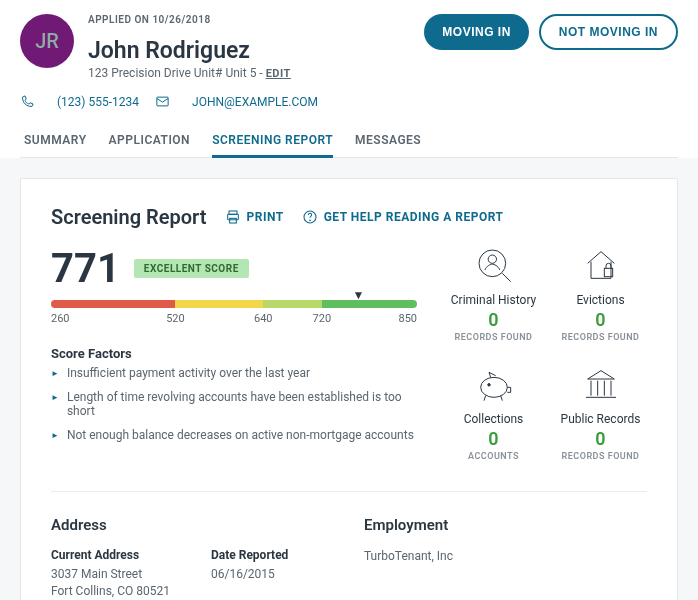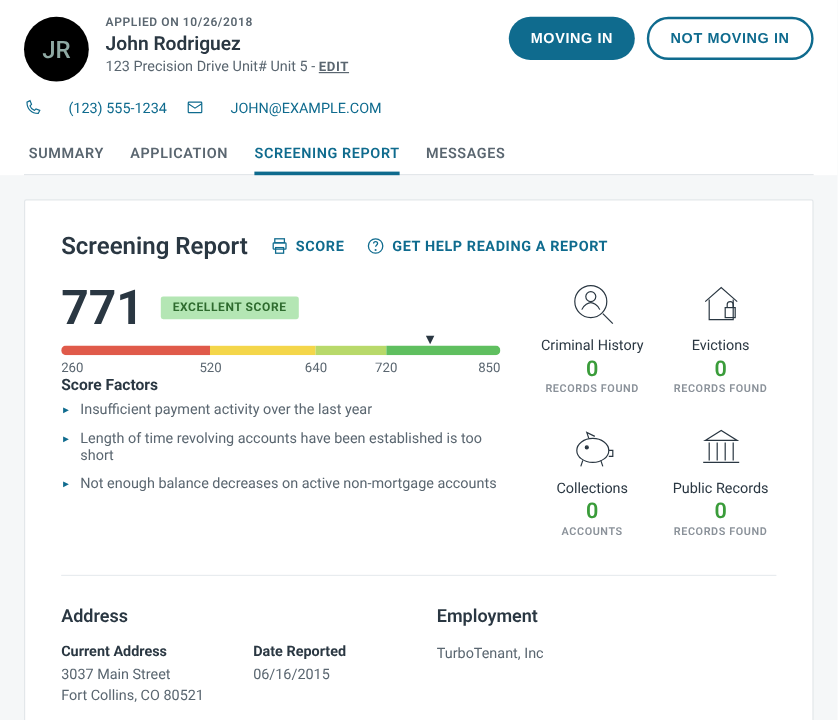--- a/index.html
+++ b/index.html
@@ -1,22 +1,22 @@
 <!DOCTYPE html>
 <html><head>
 <meta charset="utf-8">
 <style>
   * { box-sizing: border-box; margin: 0; padding: 0; }
   body { font-family: -apple-system, BlinkMacSystemFont, "Segoe UI", Roboto, sans-serif; background: #f5f7f8; color: #2a3742; width: 698px; }
   .header { background: #fff; padding: 14px 20px 0 20px; }
   .header-top { display: flex; align-items: flex-start; gap: 14px; }
-  .avatar { width: 54px; height: 54px; border-radius: 50%; background: #000000; display: flex; align-items: center; justify-content: center; color: #8fa9a3; font-size: 20px; font-weight: 500; flex-shrink: 0; }
+  .avatar { width: 54px; height: 54px; border-radius: 50%; background: #701a75; display: flex; align-items: center; justify-content: center; color: #8fa9a3; font-size: 20px; font-weight: 500; flex-shrink: 0; }
   .info { flex: 1; }
   .applied { font-size: 10px; letter-spacing: 0.5px; color: #5a6670; font-weight: 600; }
-  .name { font-size: 16px; font-weight: 600; color: #2a3742; margin-top: 2px; }
+  .name { font-size: 23px; font-weight: 600; color: #2a3742; margin-top: 12px; }
   .address { font-size: 12px; color: #5a6670; margin-top: 2px; }
   .edit-link { color: #5a6670; font-weight: 700; text-decoration: underline; letter-spacing: 0.5px; font-size: 11px; }
   .contact { margin-top: 14px; display: flex; gap: 16px; align-items: center; }
   .contact-item { display: flex; align-items: center; gap: 22px; font-size: 12px; color: #0f6b8e; }
   .contact-item svg { width: 15px; height: 15px; }
   .buttons { display: flex; gap: 10px; }
   .btn { padding: 9px 18px; border-radius: 24px; font-size: 12px; font-weight: 700; letter-spacing: 0.5px; cursor: pointer; border: none; }
   .btn-outline { background: #fff; color: #0f6b8e; border: 2px solid #0f6b8e; }
   .btn-primary { background: #0f6b8e; color: #fff; }
   .tabs { display: flex; gap: 22px; margin-top: 16px; padding-left: 4px; border-bottom: 1px solid #e3e7ea; }
@@ -34,21 +34,21 @@
   .score-badge { background: #b4e6b4; color: #2e6b2e; font-size: 10px; font-weight: 700; letter-spacing: 0.5px; padding: 4px 10px; border-radius: 2px; }
   .gauge-wrap { position: relative; margin-top: 8px; }
   .gauge { display: flex; height: 8px; width: 100%; overflow: hidden; }
   .g1 { background: #e05a4a; flex: 170; border-radius: 4px 0 0 4px; }
   .g2 { background: #f4d64a; flex: 120; }
   .g3 { background: #b8d96a; flex: 80; }
   .g4 { background: #5fbf5f; flex: 130; border-radius: 0 4px 4px 0; }
   .marker { position: absolute; top: -12px; left: 84%; transform: translateX(-50%); font-size: 12px; color: #2a3742; }
   .ticks { display: flex; margin-top: 4px; font-size: 11px; color: #5a6670; position: relative; height: 14px; }
   .tick { position: absolute; transform: translateX(-50%); }
-  .factors-title { font-size: 13px; font-weight: 700; color: #2a3742; }
+  .factors-title { font-size: 13px; font-weight: 700; color: #2a3742; margin-top: 20px; }
   .factors { list-style: none; margin-top: 0; }
   .factors li { font-size: 12px; color: #5a6670; padding: 5px 0; display: flex; gap: 8px; }
   .factors li::before { content: "►"; color: #0f6b8e; font-size: 8px; margin-top: 3px; }
   .records { flex-shrink: 0; width: 200px; display: grid; grid-template-columns: 1fr 1fr; gap: 22px 14px; text-align: center; }
   .rec svg { width: 40px; height: 40px; stroke: #2a3742; fill: none; stroke-width: 1.2; }
   .rec-label { font-size: 12px; font-weight: 400; color: #2a3742; margin-top: 4px; }
   .rec-count { font-size: 18px; font-weight: 600; color: #3a9c3a; margin-top: 2px; }
   .rec-sub { font-size: 9px; font-weight: 600; letter-spacing: 0.5px; color: #8a9199; margin-top: 2px; }
   .divider { border: none; border-top: 1px solid #e8ecef; margin: 30px 0 24px 0; }
   .bottom { display: flex; gap: 30px; }
@@ -101,21 +101,21 @@
 
 <div class="card">
   <div class="card-head">
     <div class="card-title">Screening Report</div>
     <div class="card-act">
       <svg viewBox="0 0 24 24" fill="none" stroke="#0f6b8e" stroke-width="1.6">
           <rect x="6" y="3" width="12" height="5"></rect>
           <rect x="4" y="8" width="16" height="8" rx="1"></rect>
           <rect x="7" y="14" width="10" height="7"></rect>
         </svg>
-      <span>SCORE</span>
+      <span>PRINT</span>
     </div>
     <div class="card-act">
       <svg viewBox="0 0 24 24" fill="none" stroke="#0f6b8e" stroke-width="1.6">
           <circle cx="12" cy="12" r="9"></circle>
           <path d="M9.5 9a2.5 2.5 0 015 0c0 1.5-2.5 2-2.5 4"></path>
           <circle cx="12" cy="17" r="0.5" fill="#0f6b8e"></circle>
         </svg>
       <span>GET HELP READING A REPORT</span>
     </div>
   </div>

